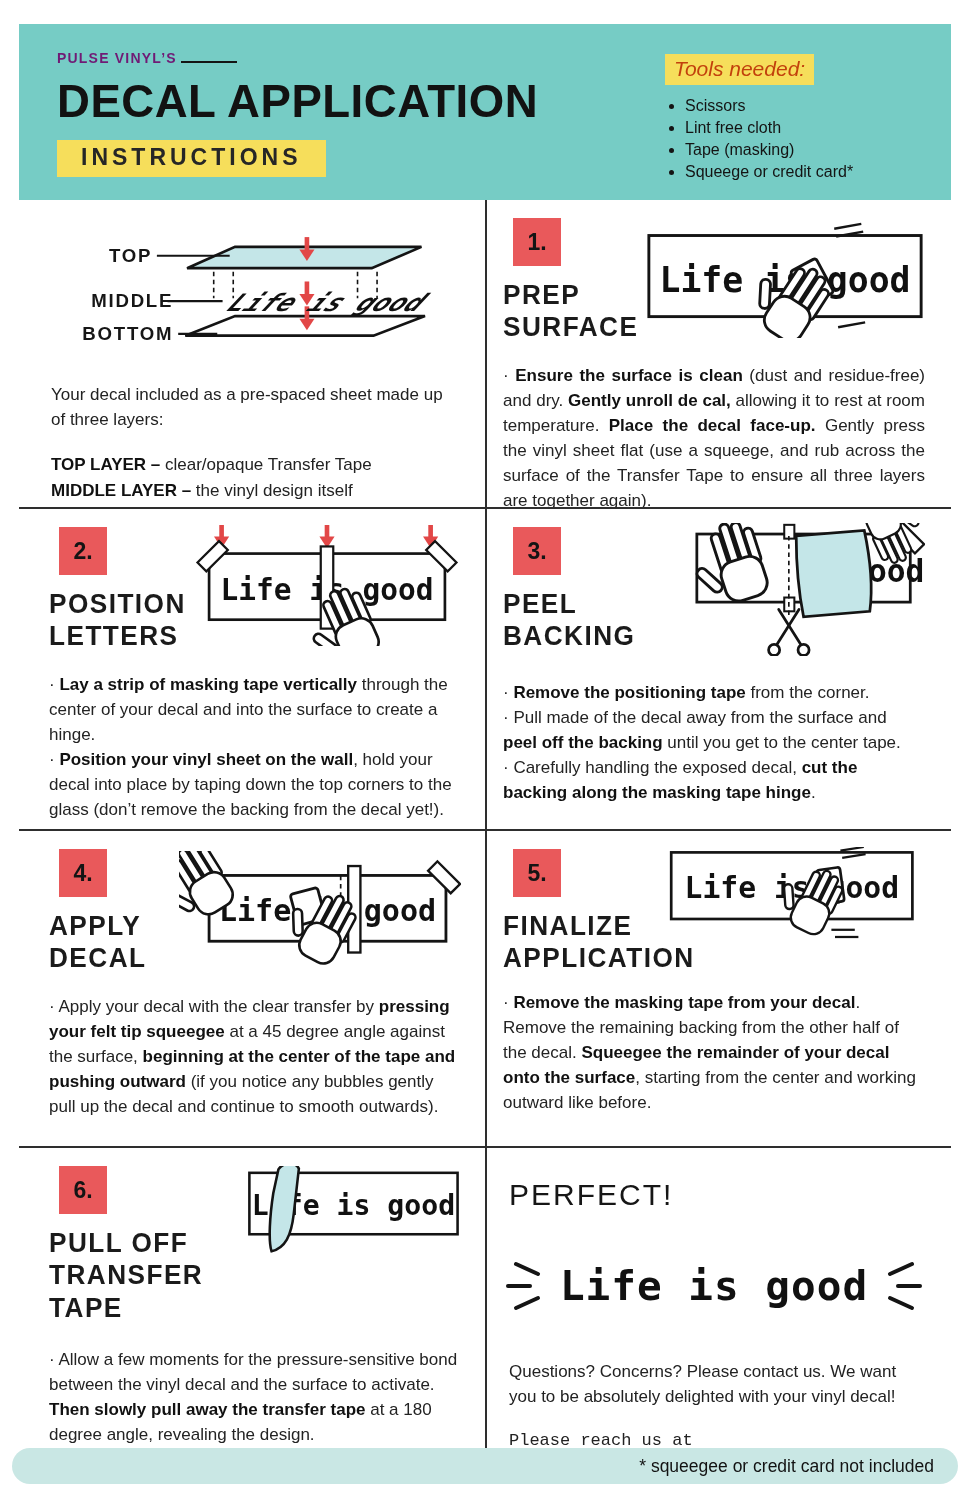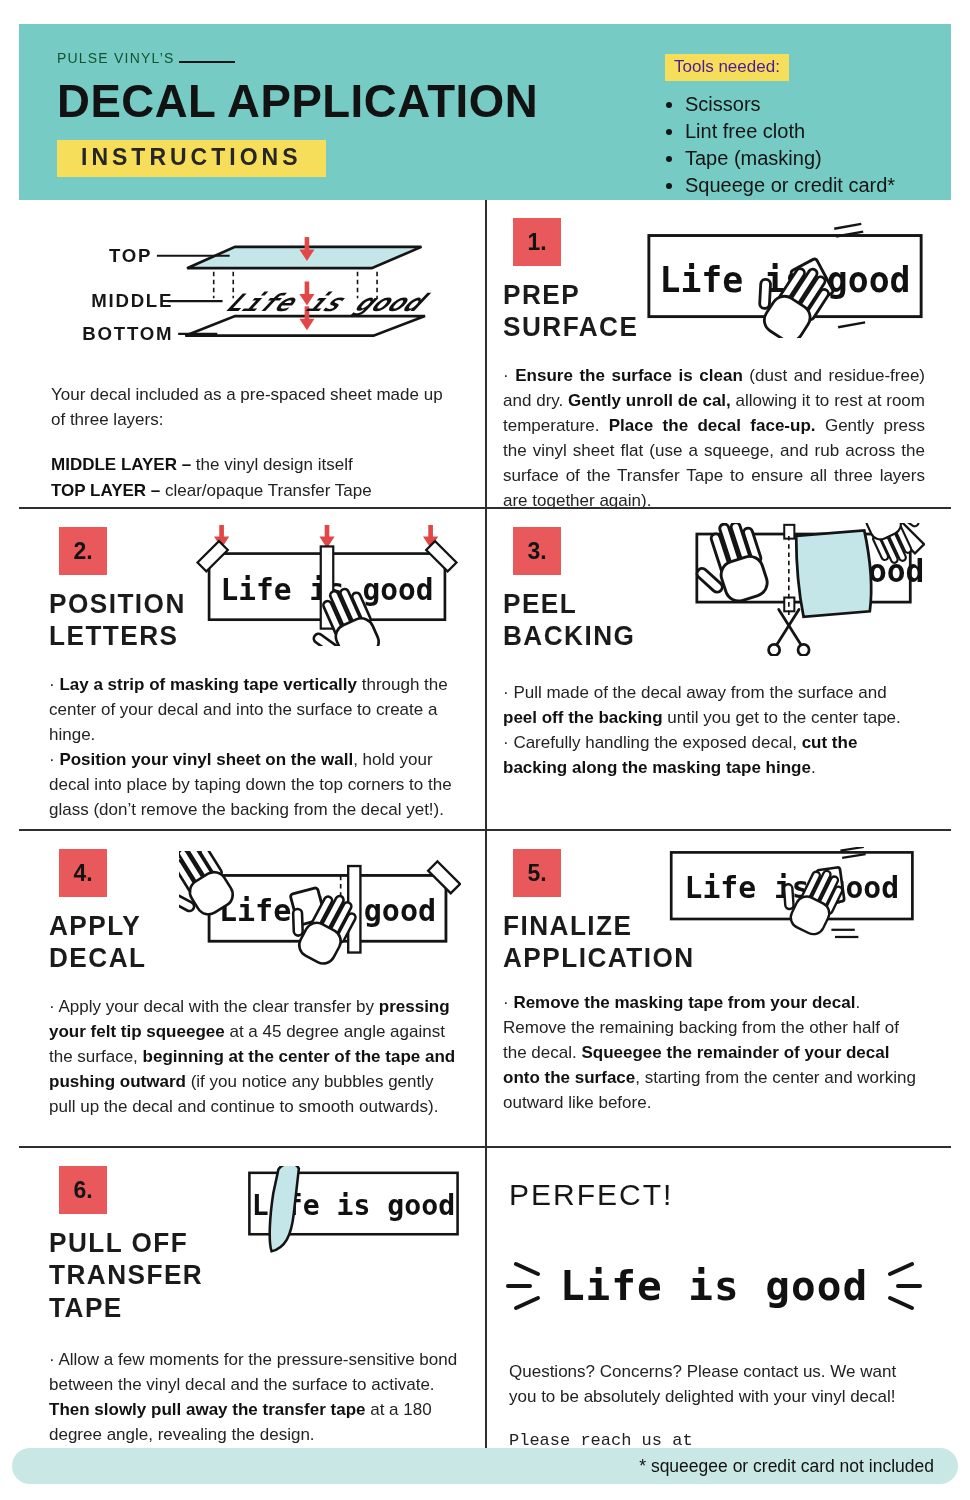--- a/index.html
+++ b/index.html
@@ -13,31 +13,31 @@
     --rule: #2e2e2e;
   }
   *{box-sizing:border-box;margin:0;padding:0;}
   html,body{width:970px;height:1500px;overflow:hidden;background:#ffffff;
     font-family:"Liberation Sans",sans-serif;color:var(--ink);}
 
   
   .header{margin:24px 19px 0;height:176px;background:var(--teal);
     display:flex;justify-content:space-between;padding:26px 34px 0 38px;}
   .brand-row{display:flex;align-items:baseline;gap:4px;}
-  .brand{font-size:14px;font-weight:normal;letter-spacing:1.2px;color:#14532d;}
+  .brand{font-size:14px;font-weight:bold;letter-spacing:1.2px;color:#701a75;}
   .brand-underline{display:inline-block;width:56px;border-bottom:2px solid #141414;height:2px;}
   .doc-title{font-size:47px;font-weight:bold;letter-spacing:.5px;color:#121212;
     margin:7px 0 12px;transform:scaleX(.97);transform-origin:left;white-space:nowrap;}
   .instructions{display:inline-block;background:var(--yellow);padding:4px 24px 6px;
     font-size:23px;font-weight:bold;letter-spacing:4px;color:#262626;}
   .tools{width:252px;padding-top:4px;}
   .tools-label{display:inline-block;background:var(--yellow);padding:3px 9px 4px;
-    font-size:17px;color:#4c1d95;}
+    font-size:21px;color:#c2410c;font-style:italic;}
   .tools ul{list-style:disc;padding-left:20px;margin-top:12px;}
-  .tools li{font-size:20px;margin:4px 0;color:#141414;}
+  .tools li{font-size:16px;margin:4px 0;color:#141414;}
 
   
   .grid{margin:0 19px;display:grid;grid-template-columns:468px 464px;
     grid-template-rows:309px 322px 317px 300px;}
   .cell{overflow:hidden;}
   .cl{border-right:2px solid var(--rule);padding:18px 24px 0 30px;}
   .cr{padding:18px 26px 0 16px;}
   .bb{border-bottom:2px solid var(--rule);}
   .cell.intro{padding:22px 32px 0 26px;}
 
@@ -140,22 +140,22 @@
       <text class="decal" font-size="30" font-style="italic" transform="translate(203,100) skewX(-36) scale(1,.9)">Life is good</text>
       <line class="ln" x1="126" y1="38" x2="208" y2="38"></line>
       <line class="ln" x1="138" y1="89" x2="200" y2="89"></line>
       <line class="ln" x1="150" y1="126" x2="194" y2="126"></line>
       <text class="dlab" x="72" y="45">TOP</text>
       <text class="dlab" x="52" y="96">MIDDLE</text>
       <text class="dlab" x="42" y="133">BOTTOM</text>
     </svg>
     <p class="intro-lead">Your decal included as a pre-spaced sheet made up of three layers:</p>
     <div class="intro-layers">
+        <div class="rt"><b>TOP LAYER –</b><span> clear/opaque Transfer Tape</span></div>
         <div class="rt"><b>MIDDLE LAYER –</b><span> the vinyl design itself</span></div>
-        <div class="rt"><b>TOP LAYER –</b><span> clear/opaque Transfer Tape</span></div>
         <div class="rt"><b>BOTTOM LAYER –</b><span> white/blue shiny Backing Paper.</span></div>
       </div>
   </div>
 
   <div class="cell cr bb">
     <div class="step-head">
       <div class="step-num">1.</div>
       <div class="step-title">PREP
 SURFACE</div>
       <svg class="step-illus" style="top:4px" width="280" viewBox="0 0 290 120">
@@ -208,20 +208,21 @@
         <rect x="147" y="2" width="11" height="15" fill="#fff" stroke="#141414" stroke-width="2.2"></rect>
         <rect x="147" y="81" width="11" height="15" fill="#fff" stroke="#141414" stroke-width="2.2"></rect>
         <line class="dash" x1="152" y1="14" x2="152" y2="100"></line>
         <path d="M160,14 L234,8 C240,36 244,66 240,96 L168,102 C162,72 160,44 160,14 Z" fill="#c4e6e8" style="fill:var(--decal-fill)" stroke="#141414" stroke-width="3"></path>
         <use href="#hand" transform="translate(100,54) rotate(-18) scale(1.22)"></use>
         <use href="#hand" transform="translate(258,4) rotate(155) scale(0.9)"></use>
         <use href="#scis" transform="translate(152,114)"></use>
       </svg>
     </div>
     <div class="step-body">
+        <div class="rt"><span>· </span><b>Remove the positioning tape</b><span> from the corner.</span></div>
         <div class="rt"><span>· Pull made of the decal away from the surface and </span><b>peel off the backing</b><span> until you get to the center tape.</span></div>
         <div class="rt"><span>· Carefully handling the exposed decal, </span><b>cut the backing along the masking tape hinge</b><span>.</span></div>
       </div>
   </div>
 
   <div class="cell cl bb">
     <div class="step-head">
       <div class="step-num">4.</div>
       <div class="step-title">APPLY
 DECAL</div>

